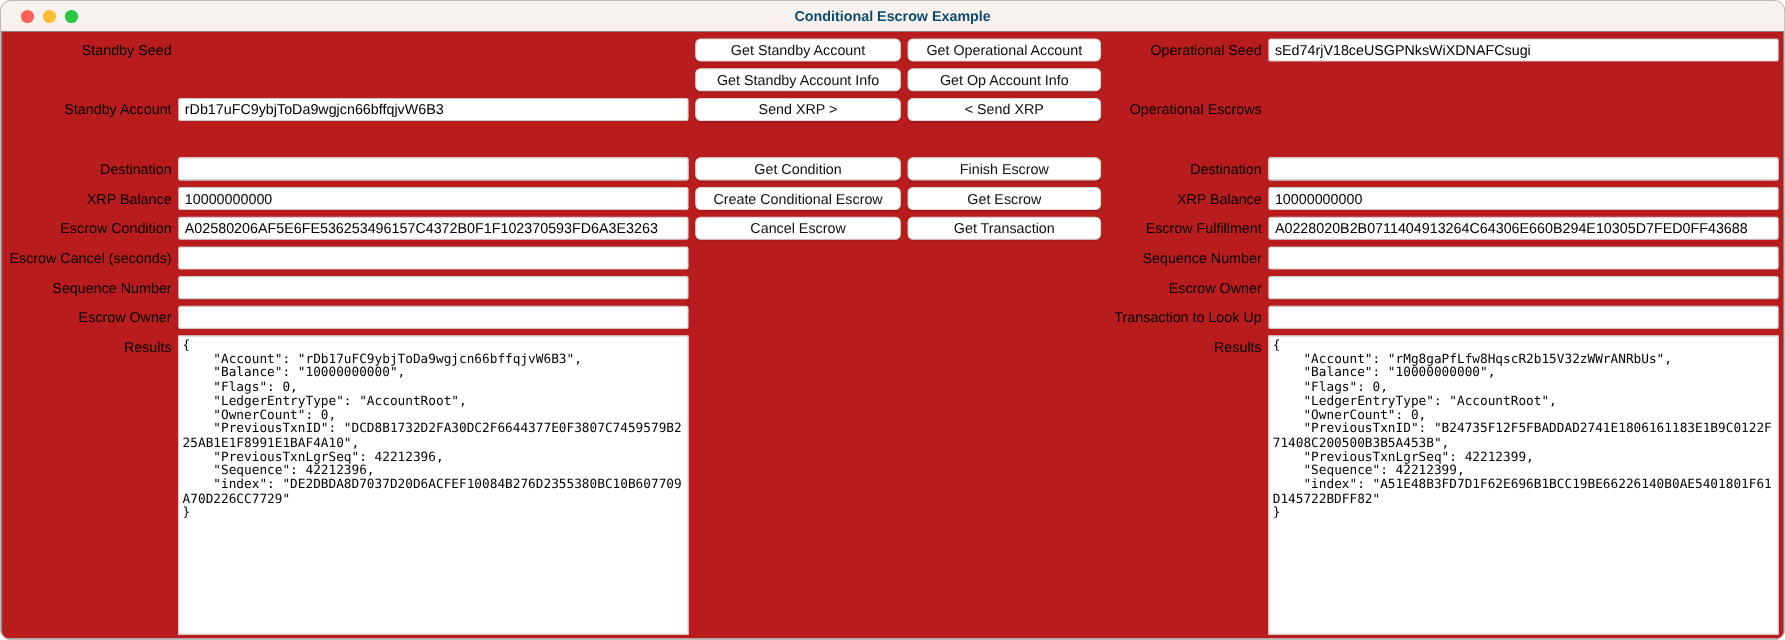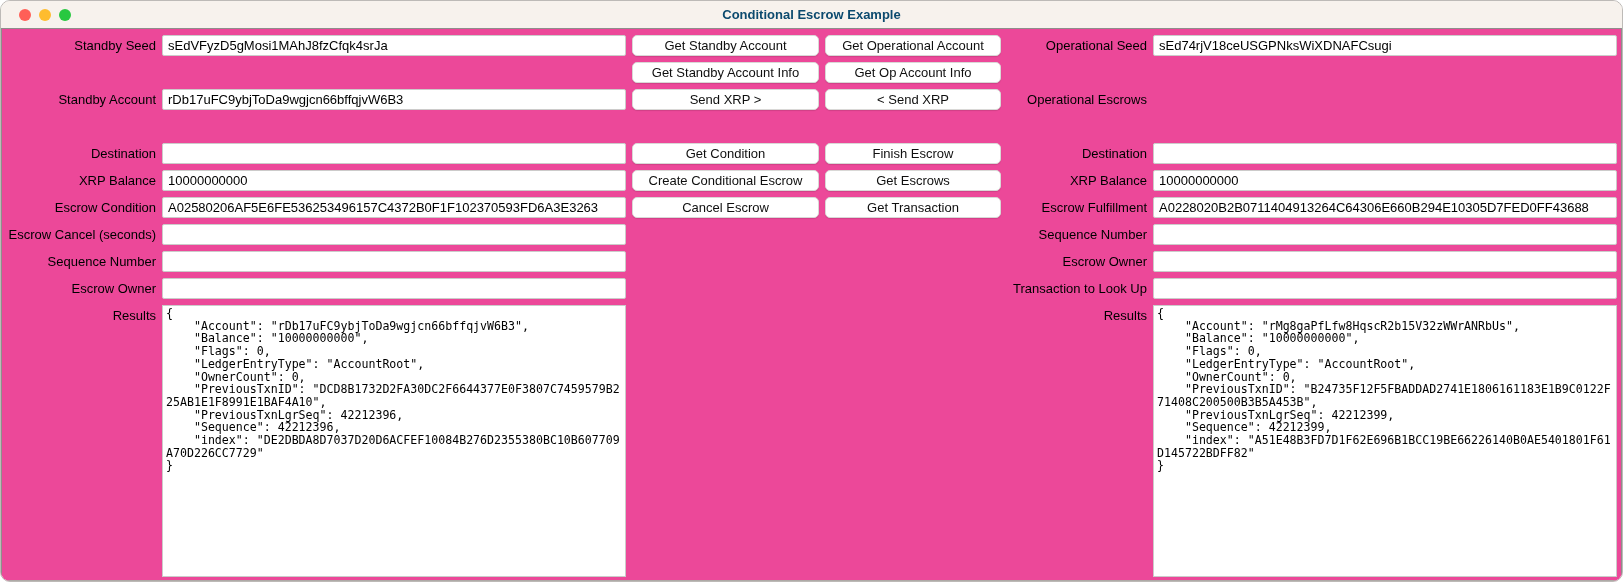--- a/index.html
+++ b/index.html
@@ -8,21 +8,21 @@
     border:1px solid #bdbab7;border-radius:10px;overflow:hidden;background:#f7f2ed;
   }
   .titlebar{height:27px;display:flex;align-items:center;justify-content:center;background:#f7f2ed;position:relative;}
   .titlebar .title{font-size:13px;font-weight:bold;color:#0c4a6e;}
   .lights{position:absolute;left:18px;top:0;bottom:0;display:flex;align-items:center;gap:8px;}
   .light{width:12px;height:12px;border-radius:50%;display:inline-block;cursor:default;}
   .light.red{background:#ff5f57;}
   .light.yellow{background:#febc2e;}
   .light.green{background:#28c840;}
   .content{
-    height:calc(100% - 27px);box-sizing:border-box;background:#ec4899;
+    height:calc(100% - 27px);box-sizing:border-box;background:#b91c1c;
     border:1px solid #8f8d8b;border-bottom-color:#aeaaa6;
     padding:6px 4px 12px 4px;
   }
   .grid{
     display:grid;
     grid-template-columns:150px 464px 187px 176px 140px 464px;
     grid-template-rows:repeat(10,21px) 272px;
     column-gap:6px;row-gap:6px;
   }
   .c1{grid-column:1;} .c2{grid-column:2;} .c3{grid-column:3;}
@@ -61,21 +61,20 @@
       <span class="light yellow"></span>
       <span class="light green"></span>
     </div>
     <div class="title">Conditional Escrow Example</div>
   </div>
 
   <div class="content">
     <div class="grid">
 
       <div class="flabel c1 r1">Standby Seed</div>
-      <input class="field c2 r1" value="sEdVFyzD5gMosi1MAhJ8fzCfqk4srJa" style="">
       <button class="btn c3 r1">Get Standby Account</button>
       <button class="btn c4 r1">Get Operational Account</button>
       <div class="flabel c5 r1">Operational Seed</div>
       <input class="field c6 r1" value="sEd74rjV18ceUSGPNksWiXDNAFCsugi" style="">
 
       <button class="btn c3 r2">Get Standby Account Info</button>
       <button class="btn c4 r2">Get Op Account Info</button>
 
       <div class="flabel c1 r3">Standby Account</div>
       <input class="field c2 r3" value="rDb17uFC9ybjToDa9wgjcn66bffqjvW6B3" style="">
@@ -91,21 +90,21 @@
       <div class="flabel c1 r5">Destination</div>
       <input class="field c2 r5" style="">
       <button class="btn c3 r5">Get Condition</button>
       <button class="btn c4 r5">Finish Escrow</button>
       <div class="flabel c5 r5">Destination</div>
       <input class="field c6 r5" style="">
 
       <div class="flabel c1 r6">XRP Balance</div>
       <input class="field c2 r6" value="10000000000" style="">
       <button class="btn c3 r6">Create Conditional Escrow</button>
-      <button class="btn c4 r6">Get Escrows</button>
+      <button class="btn c4 r6">Get Escrow</button>
       <div class="flabel c5 r6">XRP Balance</div>
       <input class="field c6 r6" value="10000000000" style="">
 
       <div class="flabel c1 r7">Escrow Condition</div>
       <input class="field c2 r7" value="A02580206AF5E6FE536253496157C4372B0F1F102370593FD6A3E3263" style="">
       <button class="btn c3 r7">Cancel Escrow</button>
       <button class="btn c4 r7">Get Transaction</button>
       <div class="flabel c5 r7">Escrow Fulfillment</div>
       <input class="field c6 r7" value="A0228020B2B0711404913264C64306E660B294E10305D7FED0FF43688" style="">
 

